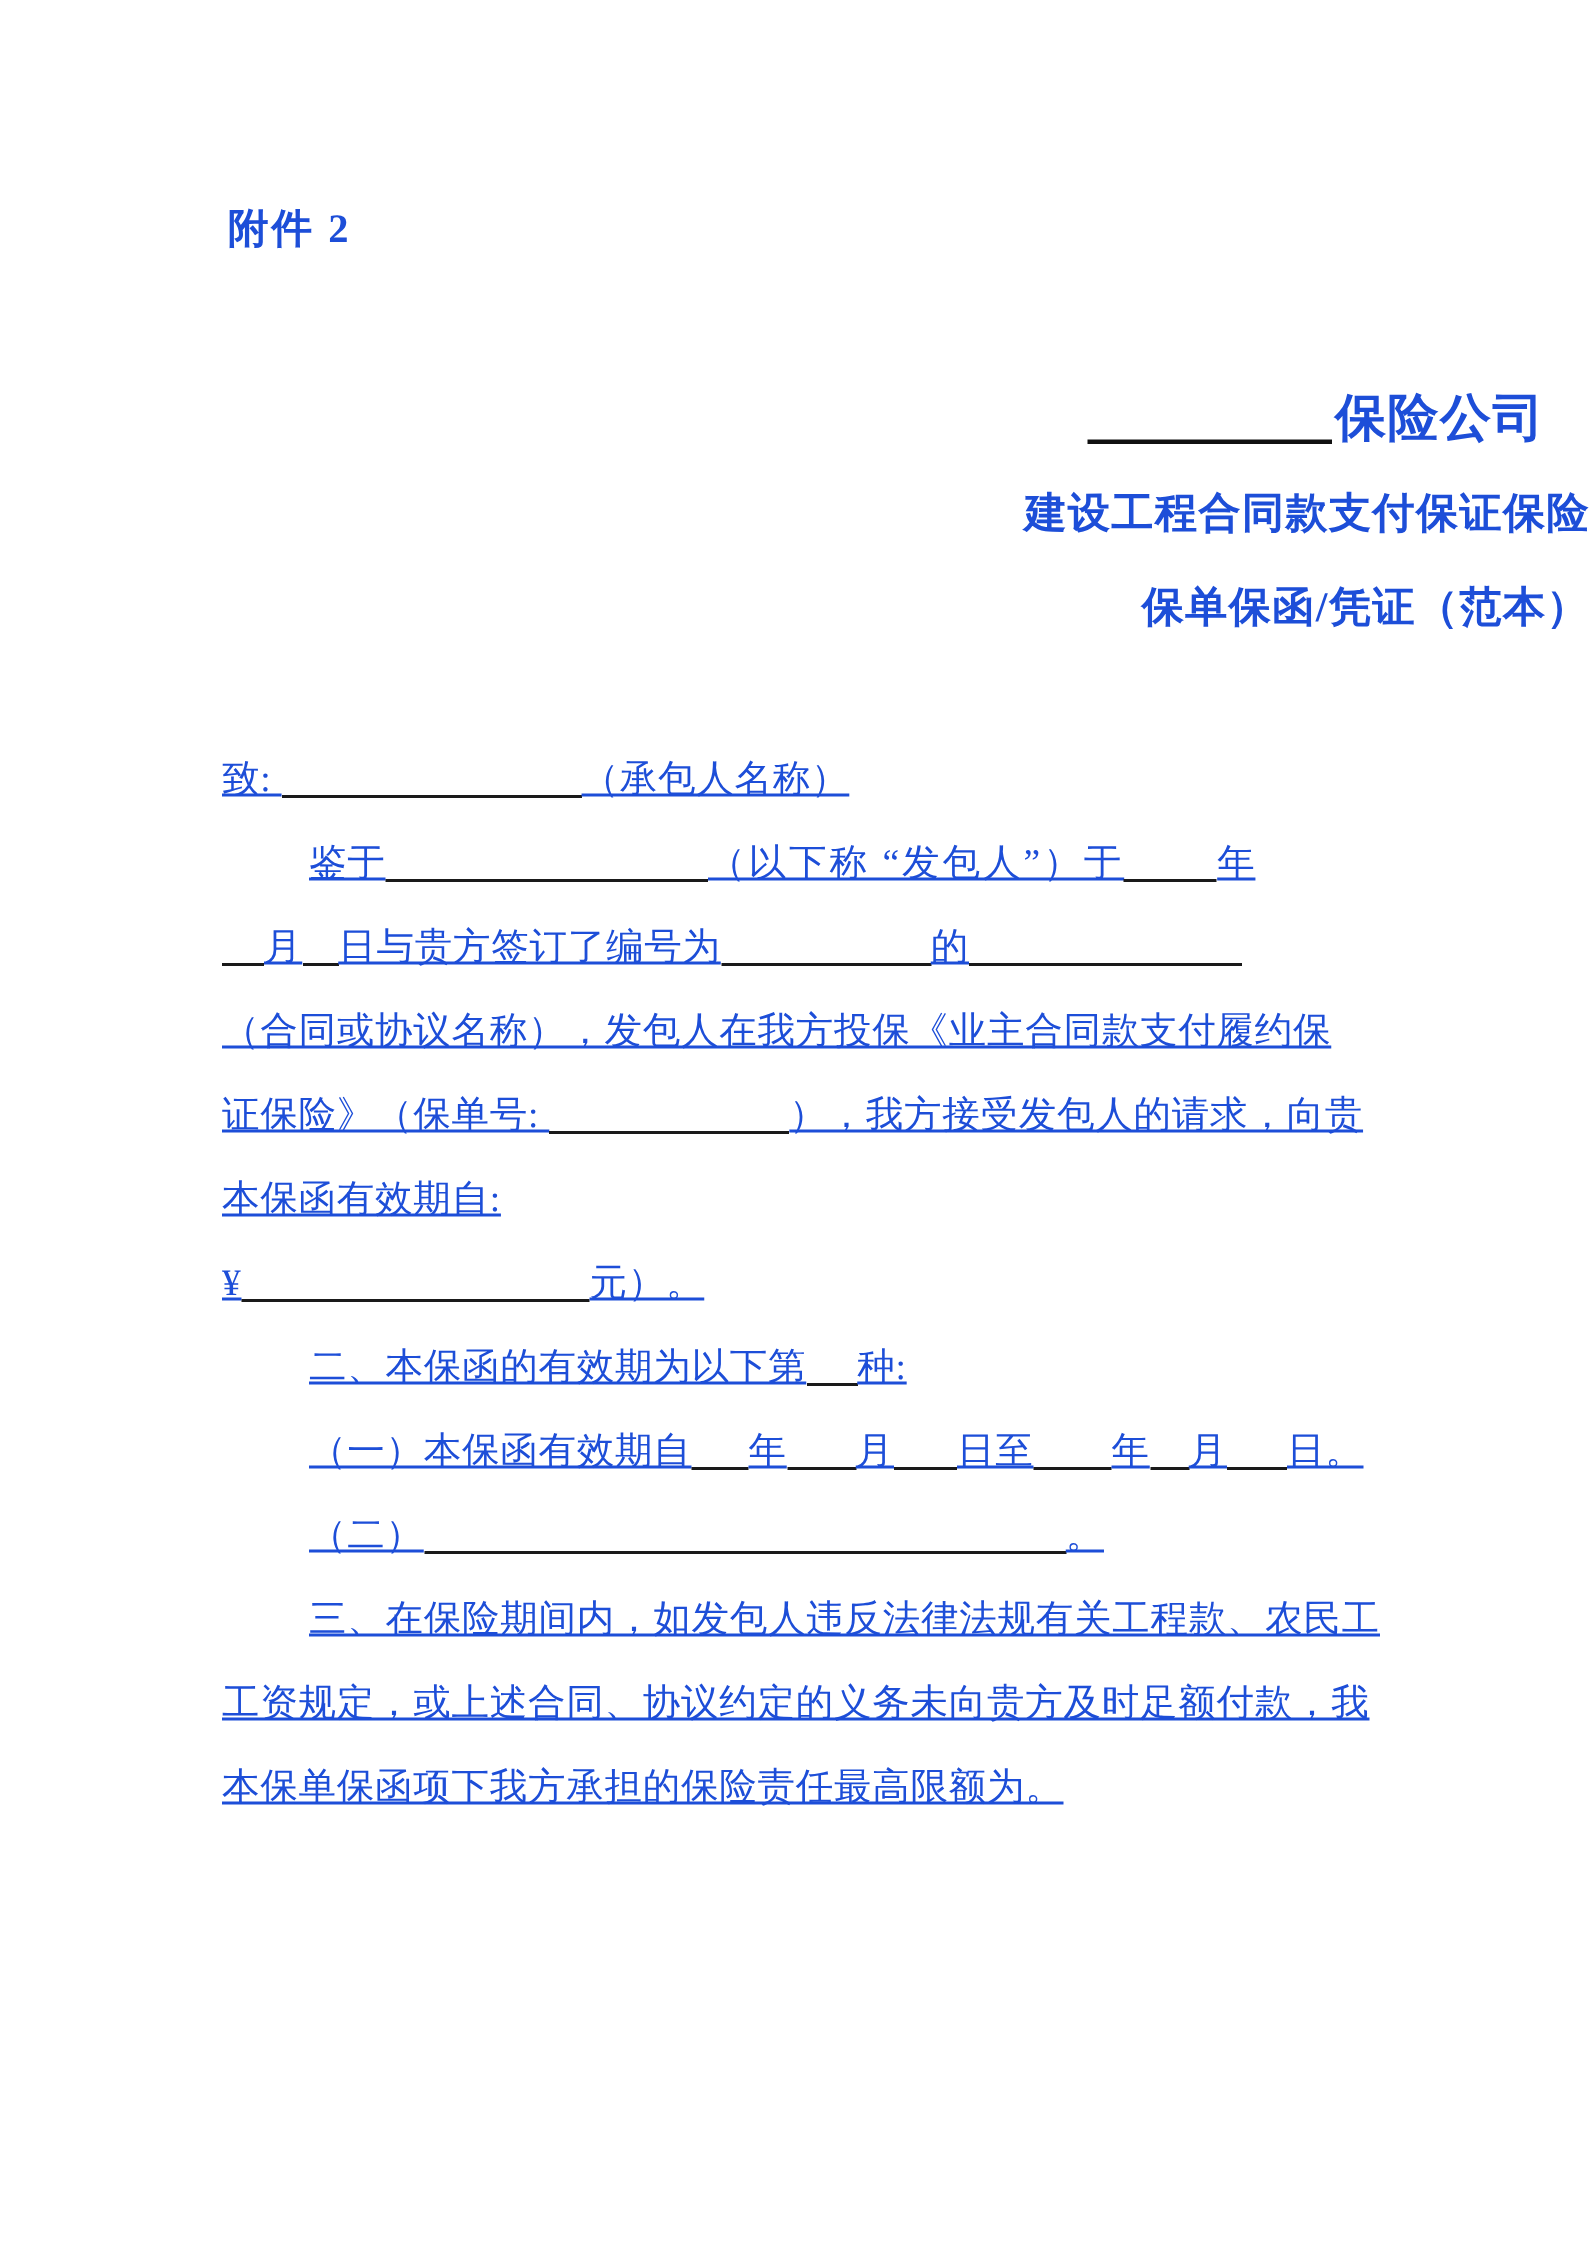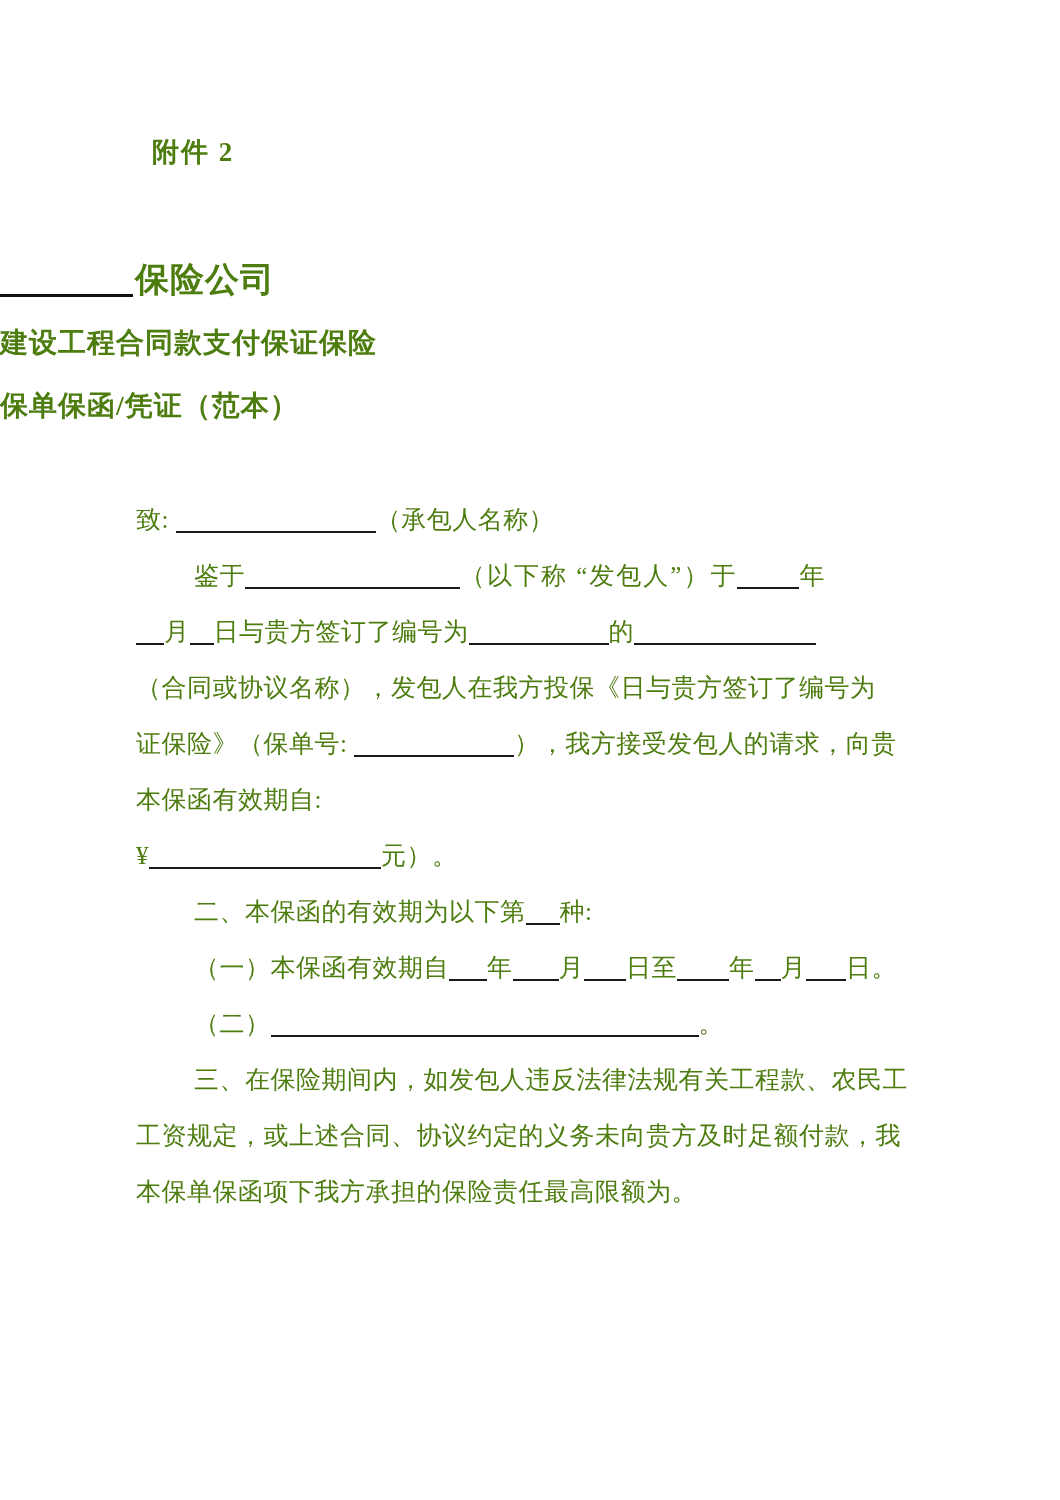--- a/index.html
+++ b/index.html
@@ -7,37 +7,37 @@
     padding: 0;
     background: #e8e8e8;
   }
   .page {
     position: relative;
     width: 1060px;
     height: 1500px;
     margin: 0 auto;
     background: #ffffff;
     font-family: "Liberation Serif", "DejaVu Serif", serif;
-    color: #4d7c0f;
+    color: #1d4ed8;
     overflow: hidden;
   }
   .attachment {
     position: absolute;
     left: 152px;
     top: 134px;
     font-size: 27px;
     font-weight: bold;
     letter-spacing: 2px;
   }
   .title-block {
     position: absolute;
     left: 0;
     right: 0;
     top: 248px;
-    text-align: left;
+    text-align: right;
     font-weight: bold;
   }
   .title-line1 {
     position: relative;
     left: -30px;
     font-size: 34px;
     line-height: 63px;
     letter-spacing: 1px;
   }
   .title-line {
@@ -53,25 +53,26 @@
   }
   .title-blank {
     width: 163px;
     height: 14px;
     margin-bottom: -6px;
     border-bottom: 3px solid #111;
     margin-right: 2px;
   }
   .doc-body {
     position: absolute;
-    left: 136px;
+    left: 148px;
     top: 492px;
     width: 790px;
     font-size: 25px;
     letter-spacing: 0.5px;
+    text-decoration: underline;
   }
   .line {
     height: 56px;
     line-height: 56px;
     white-space: pre;
   }
   .run { white-space: pre; }
 </style>
 </head>
 <body>
@@ -83,21 +84,21 @@
   <div class="title-block">
     <div class="title-line1"><span class="blank title-blank"></span><span>保险公司</span></div>
     <div class="title-line">建设工程合同款支付保证保险</div>
     <div class="title-line">保单保函/凭证（范本）</div>
   </div>
 
   <div class="doc-body">
       <div class="line"><span class="run">致: </span><span class="blank" style="width: 200px;"></span><span class="run">（承包人名称）</span></div>
       <div class="line" style="padding-left: 58px;"><span class="run">鉴于</span><span class="blank" style="width: 215px;"></span><span class="run" style="letter-spacing: 2px; margin-top: 12px;">（以下称 “发包人”）于</span><span class="blank" style="width: 62px;"></span><span class="run">年</span></div>
       <div class="line"><span class="blank" style="width: 28px;"></span><span class="run">月</span><span class="blank" style="width: 24px;"></span><span class="run">日与贵方签订了编号为</span><span class="blank" style="width: 140px;"></span><span class="run">的</span><span class="blank" style="width: 182px;"></span></div>
-      <div class="line"><span class="run">（合同或协议名称），发包人在我方投保《日与贵方签订了编号为</span></div>
+      <div class="line"><span class="run">（合同或协议名称），发包人在我方投保《业主合同款支付履约保</span></div>
       <div class="line"><span class="run">证保险》（保单号: </span><span class="blank" style="width: 160px;"></span><span class="run">），我方接受发包人的请求，向贵</span></div>
       <div class="line"><span class="run">本保函有效期自:</span></div>
       <div class="line"><span class="run">¥</span><span class="blank" style="width: 232px;"></span><span class="run">元）。</span></div>
       <div class="line" style="padding-left: 58px;"><span class="run">二、本保函的有效期为以下第</span><span class="blank" style="width: 34px;"></span><span class="run">种:</span></div>
       <div class="line" style="padding-left: 58px;"><span class="run">（一）本保函有效期自</span><span class="blank" style="width: 38px;"></span><span class="run">年</span><span class="blank" style="width: 46px;"></span><span class="run">月</span><span class="blank" style="width: 42px;"></span><span class="run">日至</span><span class="blank" style="width: 52px;"></span><span class="run">年</span><span class="blank" style="width: 26px;"></span><span class="run">月</span><span class="blank" style="width: 40px;"></span><span class="run">日。</span></div>
       <div class="line" style="padding-left: 58px;"><span class="run">（二）</span><span class="blank" style="width: 428px;"></span><span class="run">。</span></div>
       <div class="line" style="padding-left: 58px;"><span class="run">三、在保险期间内，如发包人违反法律法规有关工程款、农民工</span></div>
       <div class="line"><span class="run">工资规定，或上述合同、协议约定的义务未向贵方及时足额付款，我</span></div>
       <div class="line"><span class="run">本保单保函项下我方承担的保险责任最高限额为。</span></div>
     </div>

